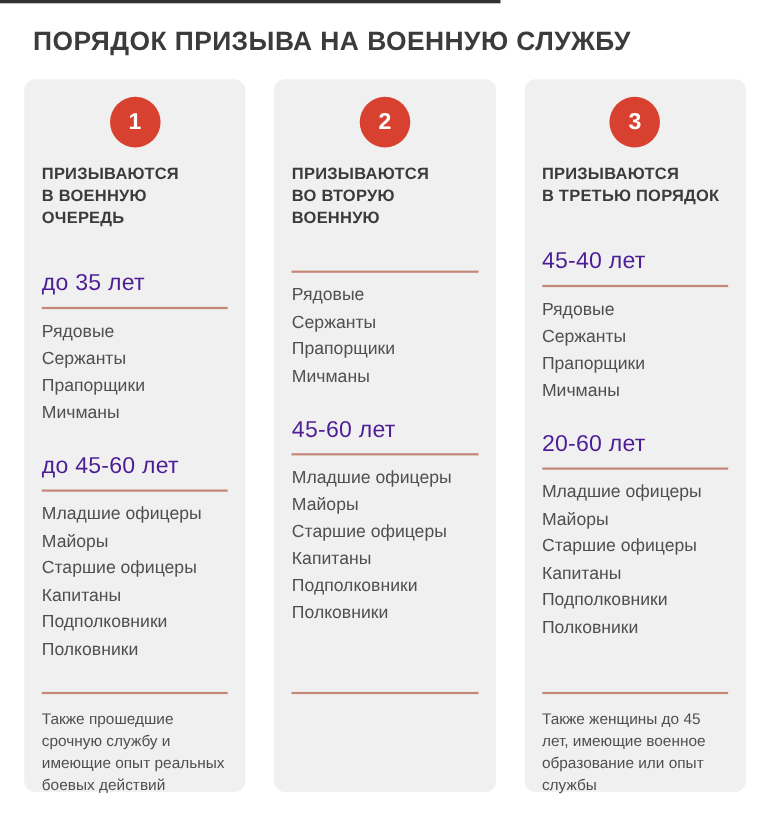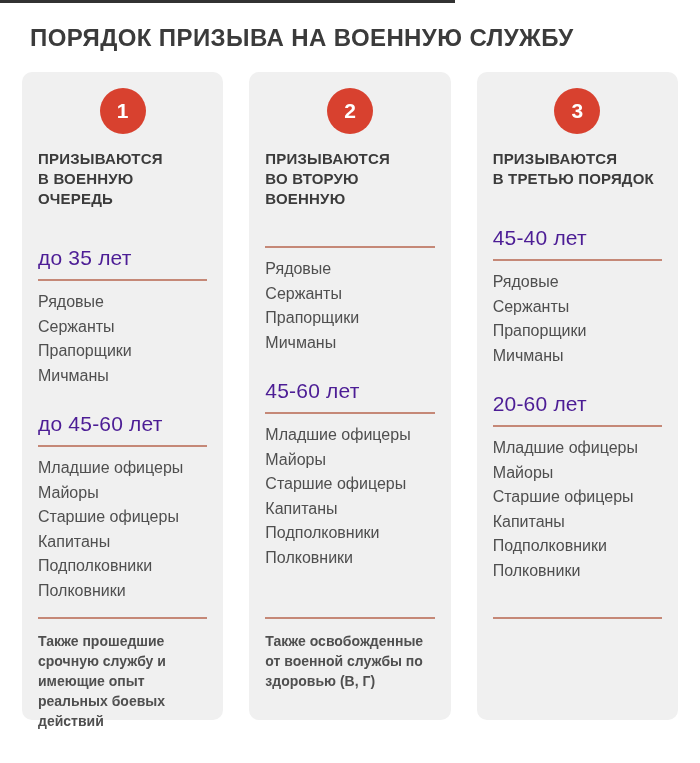--- a/index.html
+++ b/index.html
@@ -81,24 +81,23 @@
     margin: 9px 0 0;
     padding: 0;
   }
   .rank-list li {
     font-size: 16px;
     color: #4f4f4f;
     line-height: 24.5px;
   }
   .note-block {
     position: absolute;
-    top: 536px;
+    top: 548px;
     left: 16px;
     right: 16px;
-    font-weight: bold;
   }
   .note-text {
     margin: 12px 0 0;
     font-size: 14px;
     color: #4f4f4f;
     line-height: 20px;
   }
 </style>
 </head>
 <body>
@@ -171,21 +170,20 @@
         <li>Младшие офицеры</li>
         <li>Майоры</li>
         <li>Старшие офицеры</li>
         <li>Капитаны</li>
         <li>Подполковники</li>
         <li>Полковники</li>
       </ul>
     </div>
     <div class="note-block">
       <div class="divider"></div>
-      <p class="note-text">Также освобожденные от военной службы по здоровью (В, Г)</p>
     </div>
   </div>
 
   <div class="card">
     <div class="badge">
       <span>3</span>
     </div>
     <div class="card-heading">
       <span>ПРИЗЫВАЮТСЯ</span><br>
       <span>В ТРЕТЬЮ ПОРЯДОК</span>
@@ -207,16 +205,17 @@
         <li>Младшие офицеры</li>
         <li>Майоры</li>
         <li>Старшие офицеры</li>
         <li>Капитаны</li>
         <li>Подполковники</li>
         <li>Полковники</li>
       </ul>
     </div>
     <div class="note-block">
       <div class="divider"></div>
+      <p class="note-text">Также женщины до 45 лет, имеющие военное образование или опыт службы</p>
     </div>
   </div>
 
 </div>
 
 </body></html>

